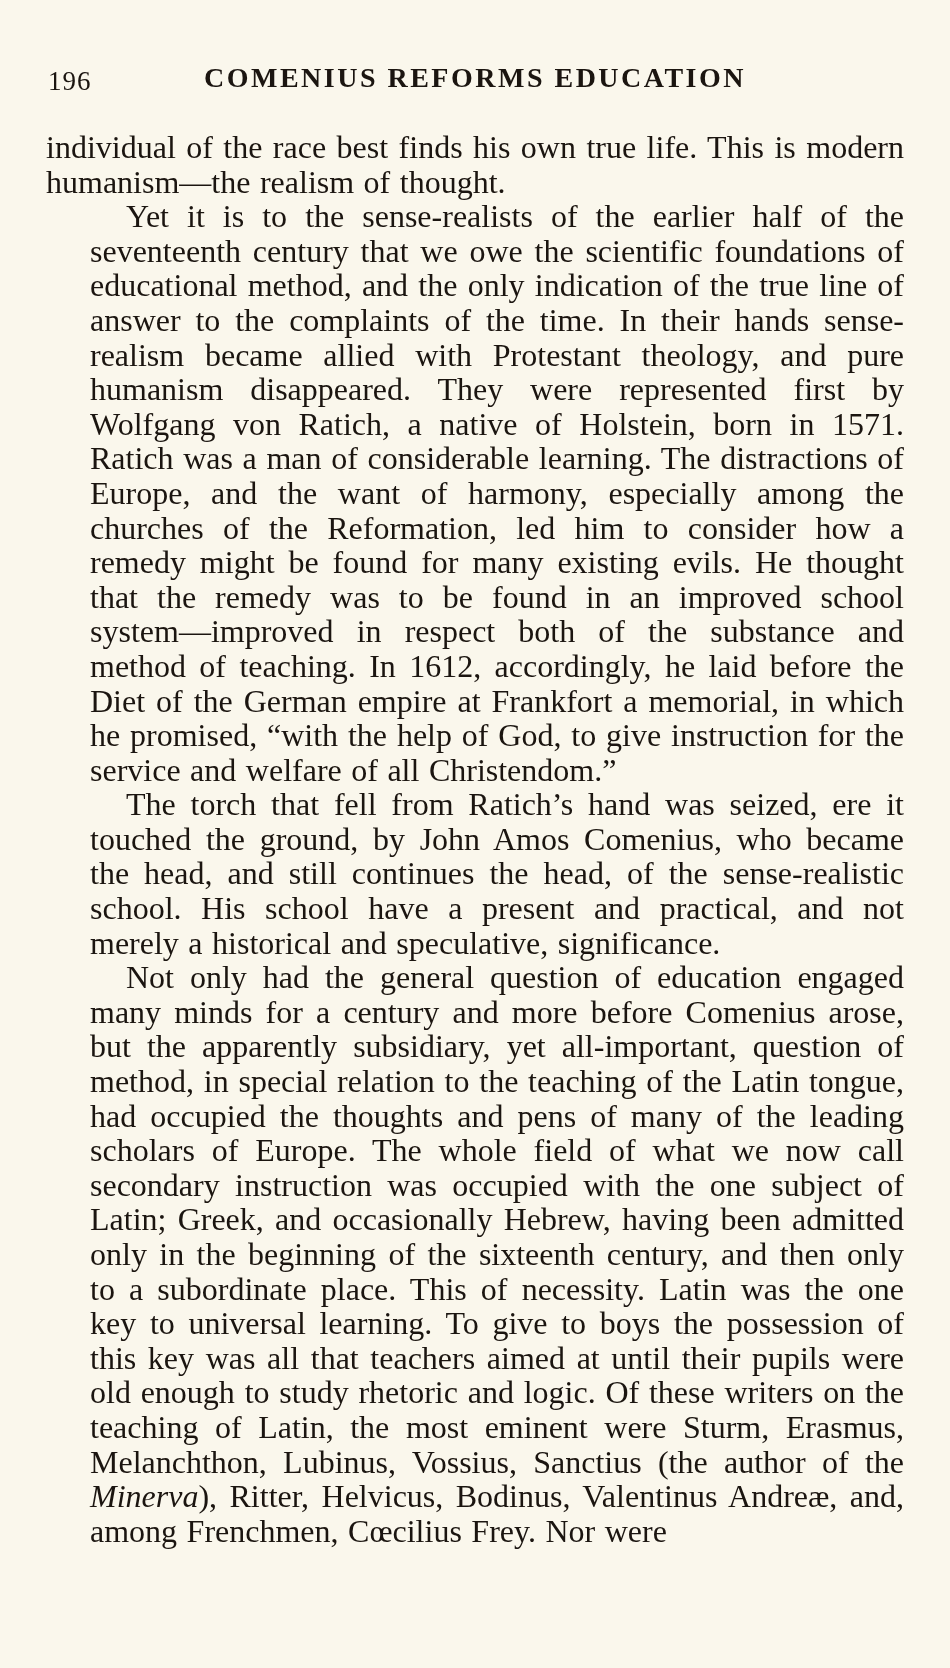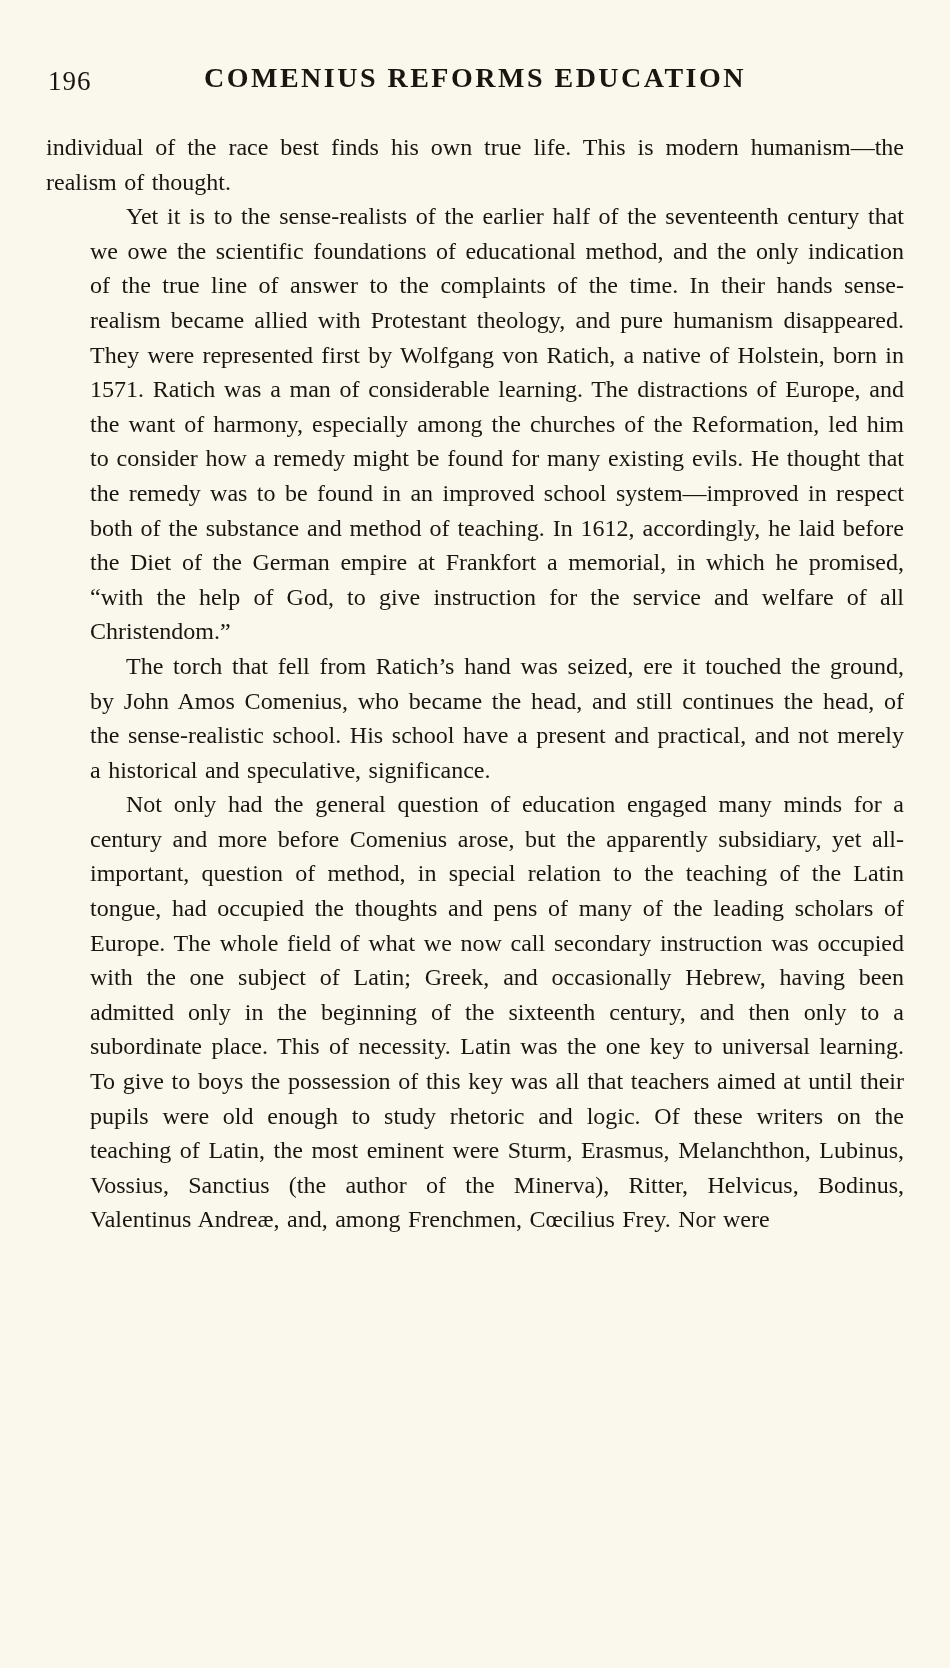--- a/index.html
+++ b/index.html
@@ -37,32 +37,33 @@
   .running-title {
     display: inline-block;
     font-size: 28px;
     font-weight: 600;
     letter-spacing: 2.5px;
     white-space: nowrap;
     text-align: center;
   }
 
   .page-body p {
-    font-size: 24px;
+    font-size: 32px;
     line-height: 34.6px;
     text-align: justify;
     word-spacing: 1.5px;
   }
 
   .page-body p.indent {
     text-indent: 36px;
     margin-left: 44px;
   }
 
   .page-body .italic {
+    font-style: italic;
   }
 </style>
 </head>
 <body>
 
 <div class="page">
   <header class="page-header">
     <span class="page-number">196</span>
     <h1 class="running-title">COMENIUS REFORMS EDUCATION</h1>
   </header>

